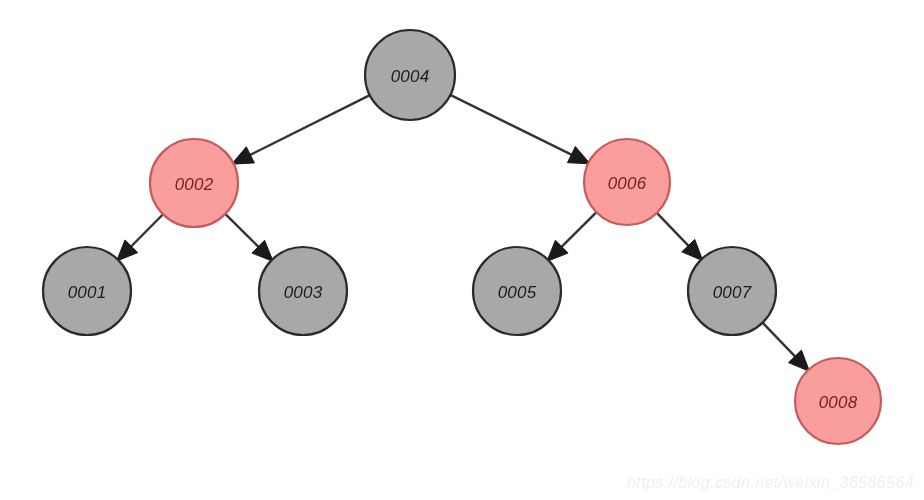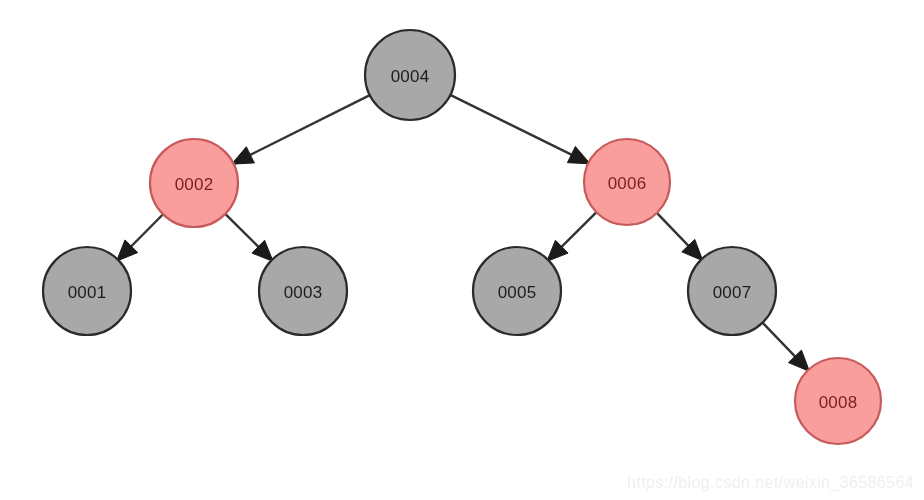--- a/index.html
+++ b/index.html
@@ -10,20 +10,21 @@
   }
   body {
     font-family: "Liberation Sans", sans-serif;
   }
   #canvas-wrap {
     position: relative;
     width: 924px;
     height: 500px;
     background: #ffffff;
     overflow: hidden;
+    font-style: italic;
   }
   #tree-svg {
     position: absolute;
     top: 0;
     left: 0;
     width: 924px;
     height: 500px;
     display: block;
   }
   .node-circle-black {

